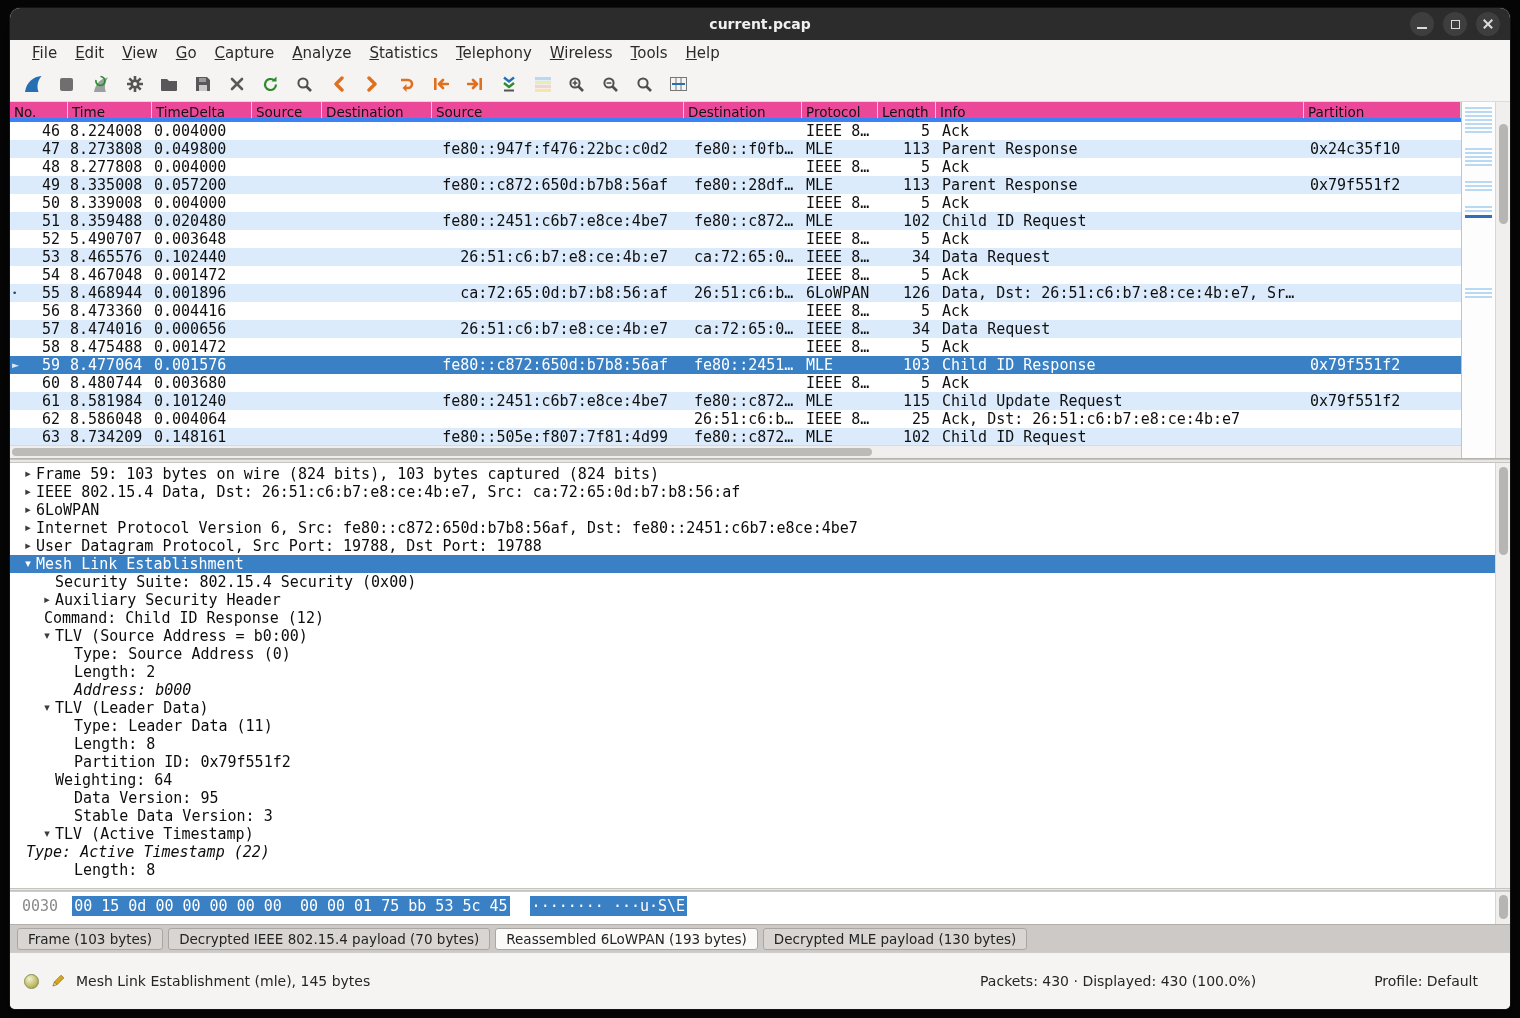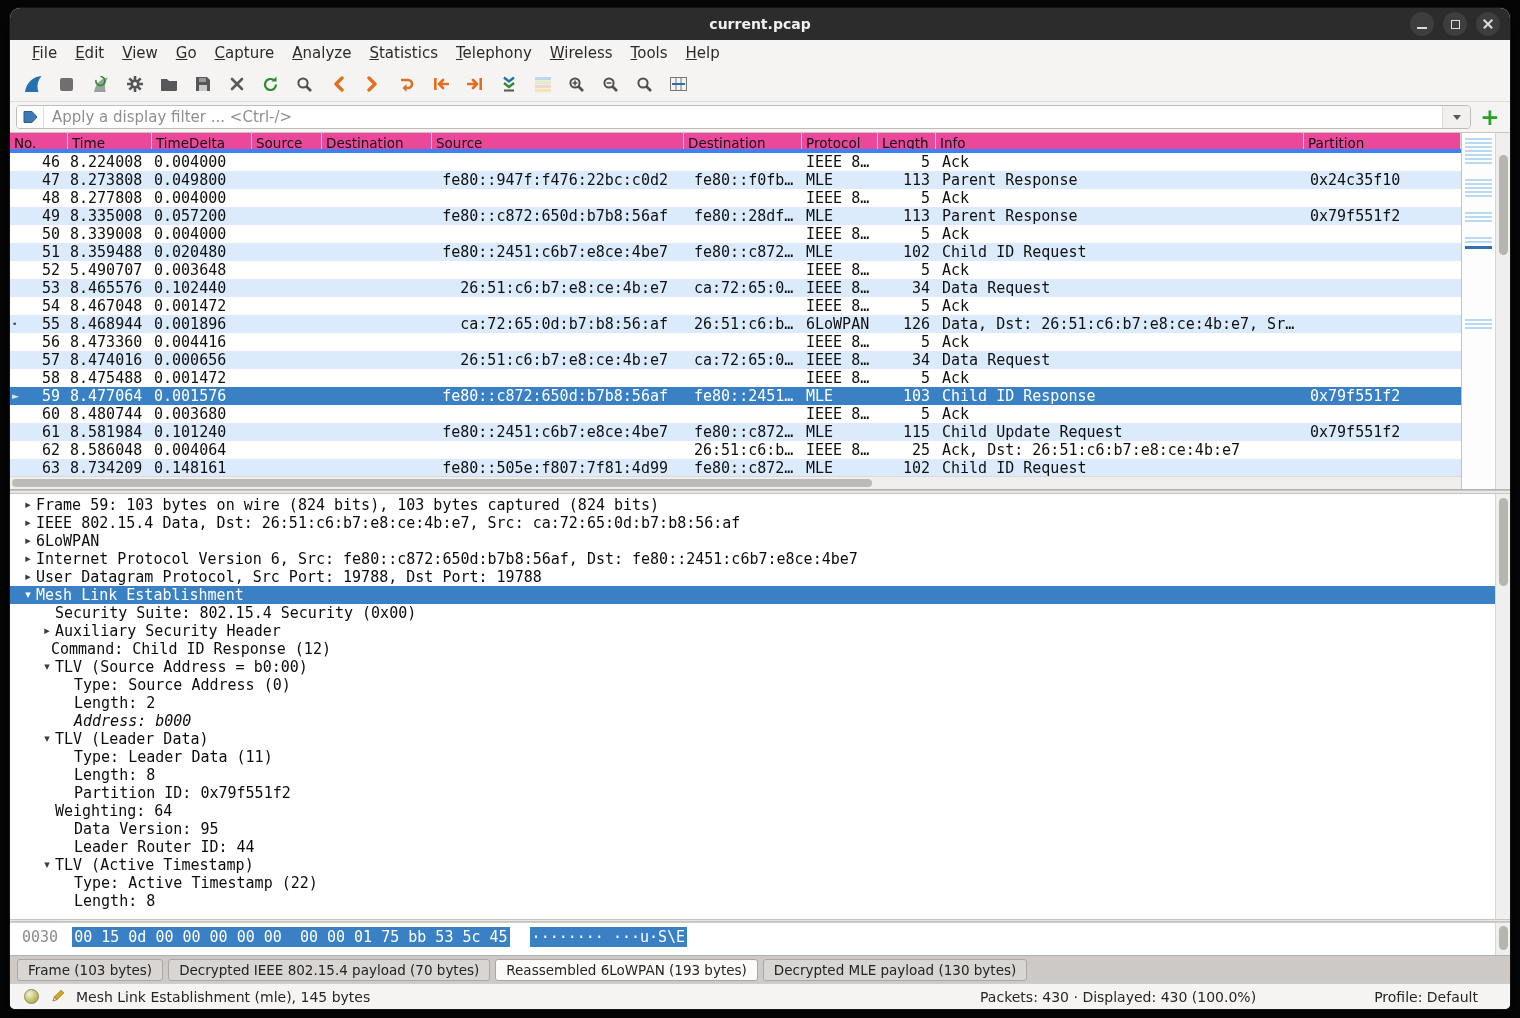--- a/index.html
+++ b/index.html
@@ -293,34 +293,20 @@
           <svg width="17" height="14">
             <rect x="0.5" y="0.5" width="16" height="13" fill="none" stroke="#777"></rect>
             <line x1="6" y1="0.5" x2="6" y2="13.5" stroke="#777"></line>
             <line x1="11" y1="0.5" x2="11" y2="13.5" stroke="#777"></line>
             <path d="M2 7 h13" stroke="#2470b3" stroke-width="2"></path>
           </svg>
         </span>
       </div>
     </div>
 
-  <div class="filterbar">
-    <div class="filter-input">
-      <span class="bookmark-box">
-        <svg width="15" height="14" viewBox="0 0 15 14">
-            <path d="M1 1.5 h8 l5 5.5 -5 5.5 H1 z" fill="#3c79b5" stroke="#2a5c8e" stroke-width="1"></path>
-          </svg>
-      </span>
-      <span class="filter-placeholder">Apply a display filter ... &lt;Ctrl-/&gt;</span>
-      <span class="filter-combo">
-          <span class="combo-caret"></span>
-        </span>
-    </div>
-    <div class="filter-add">+</div>
-  </div>
 
   <div class="packet-area">
     <div class="plist">
       <div class="colhead" id="colhead">
           <div class="hcell" style="flex: 0 0 58px;">No.</div>
           <div class="hcell" style="flex: 0 0 84px;">Time</div>
           <div class="hcell" style="flex: 0 0 100px;">TimeDelta</div>
           <div class="hcell" style="flex: 0 0 70px;">Source</div>
           <div class="hcell" style="flex: 0 0 110px;">Destination</div>
           <div class="hcell" style="flex: 0 0 252px;">Source</div>
@@ -605,34 +591,34 @@
   <div class="details-area">
     <div class="details" id="details">
         <div class="dline" style="padding-left: 10px;"><span class="twist">▸</span><span class="dtext">Frame 59: 103 bytes on wire (824 bits), 103 bytes captured (824 bits)</span></div>
         <div class="dline" style="padding-left: 10px;"><span class="twist">▸</span><span class="dtext">IEEE 802.15.4 Data, Dst: 26:51:c6:b7:e8:ce:4b:e7, Src: ca:72:65:0d:b7:b8:56:af</span></div>
         <div class="dline" style="padding-left: 10px;"><span class="twist">▸</span><span class="dtext">6LoWPAN</span></div>
         <div class="dline" style="padding-left: 10px;"><span class="twist">▸</span><span class="dtext">Internet Protocol Version 6, Src: fe80::c872:650d:b7b8:56af, Dst: fe80::2451:c6b7:e8ce:4be7</span></div>
         <div class="dline" style="padding-left: 10px;"><span class="twist">▸</span><span class="dtext">User Datagram Protocol, Src Port: 19788, Dst Port: 19788</span></div>
         <div class="dline dsel" style="padding-left: 10px;"><span class="twist">▾</span><span class="dtext">Mesh Link Establishment</span></div>
         <div class="dline" style="padding-left: 29px;"><span class="twist"></span><span class="dtext">Security Suite: 802.15.4 Security (0x00)</span></div>
         <div class="dline" style="padding-left: 29px;"><span class="twist">▸</span><span class="dtext">Auxiliary Security Header</span></div>
-        <div class="dline" style="padding-left: 25px;"><span class="twist"></span><span class="dtext">Command: Child ID Response (12)</span></div>
+        <div class="dline" style="padding-left: 18px;"><span class="twist"></span><span class="dtext">Command: Child ID Response (12)</span></div>
         <div class="dline" style="padding-left: 29px;"><span class="twist">▾</span><span class="dtext">TLV (Source Address = b0:00)</span></div>
         <div class="dline" style="padding-left: 48px;"><span class="twist"></span><span class="dtext">Type: Source Address (0)</span></div>
         <div class="dline" style="padding-left: 48px;"><span class="twist"></span><span class="dtext">Length: 2</span></div>
         <div class="dline" style="padding-left: 48px; font-style: italic;"><span class="twist"></span><span class="dtext">Address: b000</span></div>
         <div class="dline" style="padding-left: 29px;"><span class="twist">▾</span><span class="dtext">TLV (Leader Data)</span></div>
         <div class="dline" style="padding-left: 48px;"><span class="twist"></span><span class="dtext">Type: Leader Data (11)</span></div>
         <div class="dline" style="padding-left: 48px;"><span class="twist"></span><span class="dtext">Length: 8</span></div>
         <div class="dline" style="padding-left: 48px;"><span class="twist"></span><span class="dtext">Partition ID: 0x79f551f2</span></div>
         <div class="dline" style="padding-left: 29px;"><span class="twist"></span><span class="dtext">Weighting: 64</span></div>
         <div class="dline" style="padding-left: 48px;"><span class="twist"></span><span class="dtext">Data Version: 95</span></div>
-        <div class="dline" style="padding-left: 48px;"><span class="twist"></span><span class="dtext">Leader Router ID: 44</span></div>
+        <div class="dline" style="padding-left: 48px;"><span class="twist"></span><span class="dtext">Stable Data Version: 3</span></div>
         <div class="dline" style="padding-left: 29px;"><span class="twist">▾</span><span class="dtext">TLV (Active Timestamp)</span></div>
-        <div class="dline" style="padding-left: 48px;"><span class="twist"></span><span class="dtext">Type: Active Timestamp (22)</span></div>
+        <div class="dline" style=" font-style: italic;"><span class="twist"></span><span class="dtext">Type: Active Timestamp (22)</span></div>
         <div class="dline" style="padding-left: 48px;"><span class="twist"></span><span class="dtext">Length: 8</span></div>
       </div>
     <div class="vscroll">
         <div class="vthumb" style="top:4px;height:88px"></div>
       </div>
   </div>
 
   <div class="splitter sp2"></div>
 
   <div class="hex-area">

